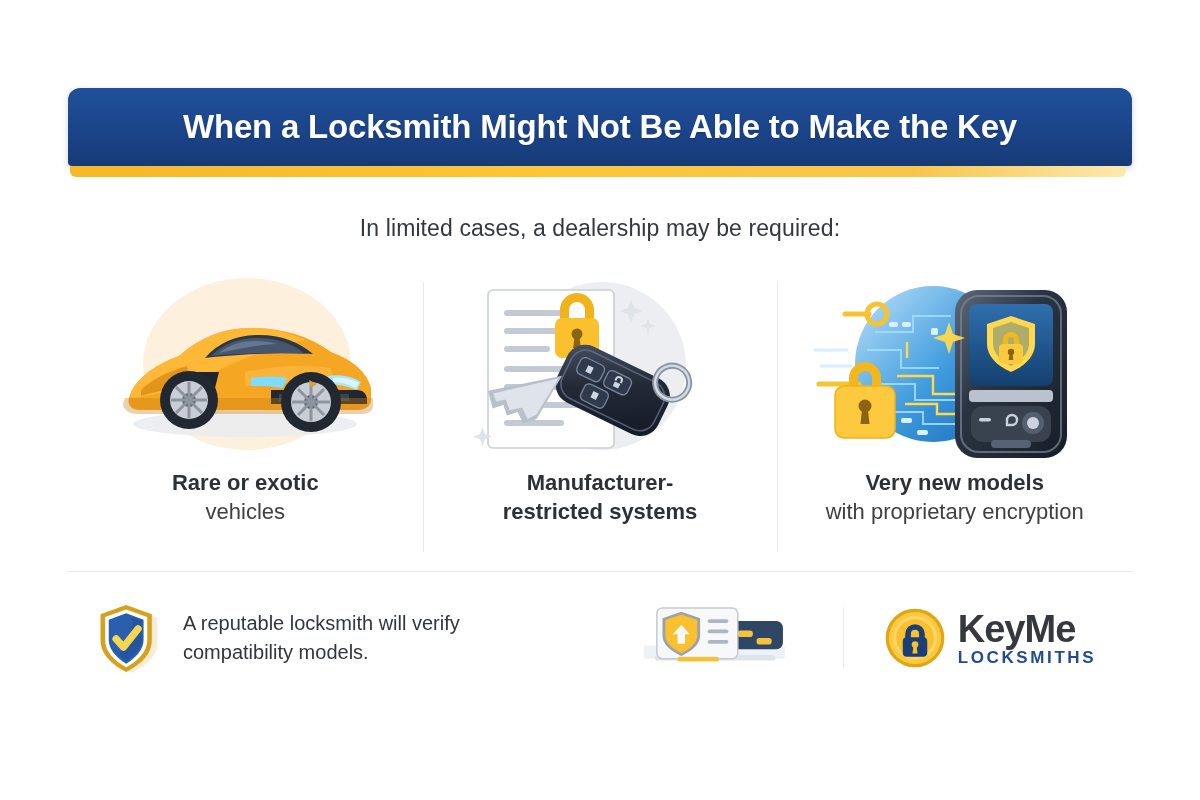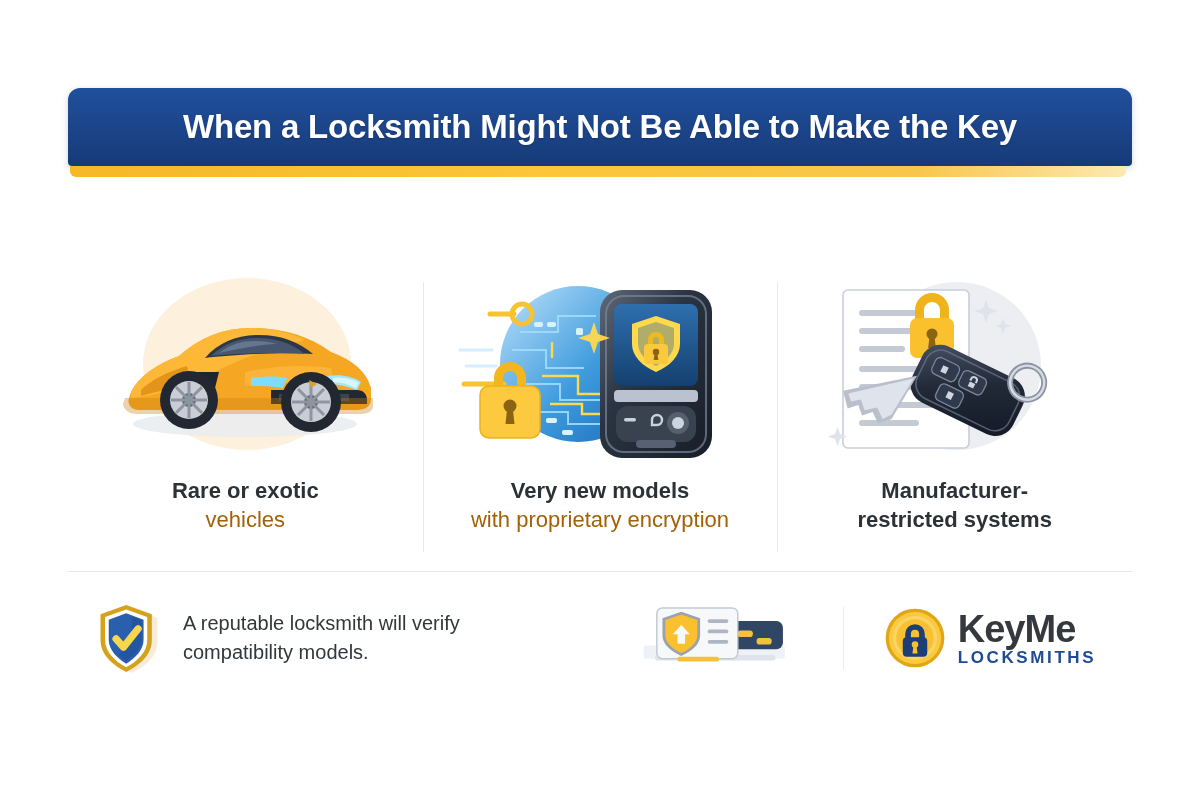--- a/index.html
+++ b/index.html
@@ -91,35 +91,35 @@
     bottom: 5px;
     width: 1px;
     background: #e8e9ec;
   }
   .art {
     width: 300px;
     height: 190px;
     position: relative;
   }
   .caption {
-    margin-top: 14px;
+    margin-top: 6px;
     text-align: center;
     line-height: 1.33;
     width: 290px;
   }
   .cap-l1 {
     display: block;
     font-size: 22px;
     font-weight: bold;
     color: #2c3136;
   }
   .cap-l2 {
     display: block;
     font-size: 22px;
-    color: #a16207;
+    color: #404040;
   }
   .cap-l2.strong { font-weight: bold; color: #2c3136; }
 
   
   .footer-rule {
     position: absolute;
     left: 68px;
     top: 571px;
     width: 1064px;
     height: 1px;
@@ -188,20 +188,21 @@
 
 <div id="canvas">
 
   <div class="header-wrap">
     <div class="header-bar">
       <div class="header-title">When a Locksmith Might Not Be Able to Make the Key</div>
     </div>
     <div class="header-accent"></div>
   </div>
 
+  <div class="subtitle">In limited cases, a dealership may be required:</div>
 
   <div class="columns">
 
     <div class="col">
       <div class="art">
         <svg viewBox="0 0 300 190" width="300" height="190">
           <ellipse cx="152" cy="92" rx="104" ry="86" fill="#fdf0dc"></ellipse>
           <ellipse cx="150" cy="152" rx="112" ry="13" fill="#e9ecef" opacity="0.85"></ellipse>
           <path d="M36 120 C44 104 62 92 84 84 C104 66 128 56 156 56 C188 56 214 64 236 80 C258 88 272 100 276 116 L276 128 C276 134 270 138 262 138 L44 138 C36 138 32 132 34 126 Z" fill="#f5a623"></path>
           <path d="M36 120 C44 104 62 92 84 84 C104 66 128 56 156 56 C176 56 194 60 210 68 C186 74 150 84 120 100 C92 114 62 124 36 126 Z" fill="#fcb836"></path>
@@ -243,20 +244,75 @@
       <div class="caption">
         <span class="cap-l1">Rare or exotic</span>
         <span class="cap-l2">vehicles</span>
       </div>
     </div>
 
     <div class="col">
       <div class="art">
         <svg viewBox="0 0 300 190" width="300" height="190">
           <defs>
+            <linearGradient id="keyBody" x1="0" y1="0" x2="1" y2="1">
+              <stop offset="0%" stop-color="#4a5365"></stop>
+              <stop offset="45%" stop-color="#222a38"></stop>
+              <stop offset="100%" stop-color="#121824"></stop>
+            </linearGradient>
+          </defs>
+          <circle cx="152" cy="94" r="84" fill="#eceef2"></circle>
+          <rect x="38" y="18" width="126" height="158" rx="5" fill="#ffffff" stroke="#c9ced8" stroke-width="1.6"></rect>
+          <g fill="#c3cad4">
+            <rect x="54" y="38" width="58" height="6" rx="3"></rect>
+            <rect x="54" y="56" width="78" height="6" rx="3"></rect>
+            <rect x="54" y="74" width="46" height="6" rx="3"></rect>
+            <rect x="54" y="94" width="90" height="6" rx="3"></rect>
+            <rect x="54" y="112" width="76" height="6" rx="3"></rect>
+            <rect x="54" y="130" width="86" height="6" rx="3"></rect>
+            <rect x="54" y="148" width="60" height="6" rx="3"></rect>
+          </g>
+          <path d="M110 38 a17 17 0 0 1 34 0 v12 h-9 v-12 a8 8 0 0 0 -16 0 v12 h-9 z" fill="#f0b31b"></path>
+          <rect x="105" y="46" width="44" height="40" rx="7" fill="#fbc02d"></rect>
+          <circle cx="127" cy="62" r="5.5" fill="#8a6410"></circle>
+          <path d="M124.5 65 h5 l1.4 11 h-7.8 z" fill="#8a6410"></path>
+          <g fill="#dfe3ea">
+            <path d="M178 36 l3 -9 l3 9 l9 3 l-9 3 l-3 9 l-3 -9 l-9 -3 z"></path>
+            <path d="M196 52 l2 -6 l2 6 l6 2 l-6 2 l-2 6 l-2 -6 l-6 -2 z"></path>
+            <path d="M30 162 l2.5 -7 l2.5 7 l7 2.5 l-7 2.5 l-2.5 7 l-2.5 -7 l-7 -2.5 z"></path>
+          </g>
+          <g transform="translate(126,66) rotate(26)">
+            <rect x="0" y="0" width="112" height="62" rx="20" fill="url(#keyBody)"></rect>
+            <rect x="5" y="5" width="102" height="52" rx="16" fill="none" stroke="#69748a" stroke-width="1.6" opacity="0.75"></rect>
+            <rect x="14" y="13" width="26" height="18" rx="5" fill="#2f3a4c" stroke="#7c8699" stroke-width="1.3"></rect>
+            <rect x="44" y="13" width="26" height="18" rx="5" fill="#2f3a4c" stroke="#7c8699" stroke-width="1.3"></rect>
+            <rect x="29" y="35" width="26" height="18" rx="5" fill="#2f3a4c" stroke="#7c8699" stroke-width="1.3"></rect>
+            <g fill="#cfd6e2">
+              <path d="M23 19 h6 v7 h-6 z"></path>
+              <path d="M53 19 a4 4 0 0 1 8 0 v2 h-2 v-2 a2 2 0 0 0 -4 0 v2 h-2 z"></path>
+              <path d="M54 22 h6 v5 h-6 z"></path>
+              <path d="M39 40 h6 v7 h-6 z"></path>
+            </g>
+            <circle cx="106" cy="-2" r="17" fill="none" stroke="#8b94a3" stroke-width="6"></circle>
+            <circle cx="106" cy="-2" r="17" fill="none" stroke="#d5dae3" stroke-width="2.4"></circle>
+            <path d="M4 40 L-56 86 L-44 100 L-36 92 L-28 100 L-20 92 L-10 100 L0 90 Z" fill="#b9c0cc"></path>
+            <path d="M2 44 L-50 86 L-44 92 L-36 86 L-28 94 L-18 86 L-8 94 L-2 86 Z" fill="#dfe4ec"></path>
+          </g>
+        </svg>
+      </div>
+      <div class="caption">
+        <span class="cap-l1">Manufacturer-</span>
+        <span class="cap-l2 strong">restricted systems</span>
+      </div>
+    </div>
+
+    <div class="col">
+      <div class="art">
+        <svg viewBox="0 0 300 190" width="300" height="190">
+          <defs>
             <linearGradient id="blueCirc" x1="0" y1="0" x2="1" y2="1">
               <stop offset="0%" stop-color="#bfe3fb"></stop>
               <stop offset="55%" stop-color="#3f9bdd"></stop>
               <stop offset="100%" stop-color="#1667b8"></stop>
             </linearGradient>
             <linearGradient id="fobBody" x1="0" y1="0" x2="1" y2="1">
               <stop offset="0%" stop-color="#5f6a78"></stop>
               <stop offset="40%" stop-color="#2b3442"></stop>
               <stop offset="100%" stop-color="#161d27"></stop>
             </linearGradient>
@@ -322,75 +378,20 @@
           <g fill="#ffd84d">
             <path d="M140 62 l4 -12 l4 12 l12 4 l-12 4 l-4 12 l-4 -12 l-12 -4 z" opacity="0.95"></path>
           </g>
         </svg>
       </div>
       <div class="caption">
         <span class="cap-l1">Very new models</span>
         <span class="cap-l2">with proprietary encryption</span>
       </div>
     </div>
-
-    <div class="col">
-      <div class="art">
-        <svg viewBox="0 0 300 190" width="300" height="190">
-          <defs>
-            <linearGradient id="keyBody" x1="0" y1="0" x2="1" y2="1">
-              <stop offset="0%" stop-color="#4a5365"></stop>
-              <stop offset="45%" stop-color="#222a38"></stop>
-              <stop offset="100%" stop-color="#121824"></stop>
-            </linearGradient>
-          </defs>
-          <circle cx="152" cy="94" r="84" fill="#eceef2"></circle>
-          <rect x="38" y="18" width="126" height="158" rx="5" fill="#ffffff" stroke="#c9ced8" stroke-width="1.6"></rect>
-          <g fill="#c3cad4">
-            <rect x="54" y="38" width="58" height="6" rx="3"></rect>
-            <rect x="54" y="56" width="78" height="6" rx="3"></rect>
-            <rect x="54" y="74" width="46" height="6" rx="3"></rect>
-            <rect x="54" y="94" width="90" height="6" rx="3"></rect>
-            <rect x="54" y="112" width="76" height="6" rx="3"></rect>
-            <rect x="54" y="130" width="86" height="6" rx="3"></rect>
-            <rect x="54" y="148" width="60" height="6" rx="3"></rect>
-          </g>
-          <path d="M110 38 a17 17 0 0 1 34 0 v12 h-9 v-12 a8 8 0 0 0 -16 0 v12 h-9 z" fill="#f0b31b"></path>
-          <rect x="105" y="46" width="44" height="40" rx="7" fill="#fbc02d"></rect>
-          <circle cx="127" cy="62" r="5.5" fill="#8a6410"></circle>
-          <path d="M124.5 65 h5 l1.4 11 h-7.8 z" fill="#8a6410"></path>
-          <g fill="#dfe3ea">
-            <path d="M178 36 l3 -9 l3 9 l9 3 l-9 3 l-3 9 l-3 -9 l-9 -3 z"></path>
-            <path d="M196 52 l2 -6 l2 6 l6 2 l-6 2 l-2 6 l-2 -6 l-6 -2 z"></path>
-            <path d="M30 162 l2.5 -7 l2.5 7 l7 2.5 l-7 2.5 l-2.5 7 l-2.5 -7 l-7 -2.5 z"></path>
-          </g>
-          <g transform="translate(126,66) rotate(26)">
-            <rect x="0" y="0" width="112" height="62" rx="20" fill="url(#keyBody)"></rect>
-            <rect x="5" y="5" width="102" height="52" rx="16" fill="none" stroke="#69748a" stroke-width="1.6" opacity="0.75"></rect>
-            <rect x="14" y="13" width="26" height="18" rx="5" fill="#2f3a4c" stroke="#7c8699" stroke-width="1.3"></rect>
-            <rect x="44" y="13" width="26" height="18" rx="5" fill="#2f3a4c" stroke="#7c8699" stroke-width="1.3"></rect>
-            <rect x="29" y="35" width="26" height="18" rx="5" fill="#2f3a4c" stroke="#7c8699" stroke-width="1.3"></rect>
-            <g fill="#cfd6e2">
-              <path d="M23 19 h6 v7 h-6 z"></path>
-              <path d="M53 19 a4 4 0 0 1 8 0 v2 h-2 v-2 a2 2 0 0 0 -4 0 v2 h-2 z"></path>
-              <path d="M54 22 h6 v5 h-6 z"></path>
-              <path d="M39 40 h6 v7 h-6 z"></path>
-            </g>
-            <circle cx="106" cy="-2" r="17" fill="none" stroke="#8b94a3" stroke-width="6"></circle>
-            <circle cx="106" cy="-2" r="17" fill="none" stroke="#d5dae3" stroke-width="2.4"></circle>
-            <path d="M4 40 L-56 86 L-44 100 L-36 92 L-28 100 L-20 92 L-10 100 L0 90 Z" fill="#b9c0cc"></path>
-            <path d="M2 44 L-50 86 L-44 92 L-36 86 L-28 94 L-18 86 L-8 94 L-2 86 Z" fill="#dfe4ec"></path>
-          </g>
-        </svg>
-      </div>
-      <div class="caption">
-        <span class="cap-l1">Manufacturer-</span>
-        <span class="cap-l2 strong">restricted systems</span>
-      </div>
-    </div>
   </div>
 
   <div class="footer-rule"></div>
 
   <div class="footer">
 
     <div class="footer-left">
       <div>
         <svg viewBox="0 0 72 80" width="66" height="74">
           <path d="M40 8 L68 18 V44 C68 60 56 70 40 78 C24 70 12 60 12 44 V18 Z" fill="#f4e9d2" opacity="0.85"></path>

